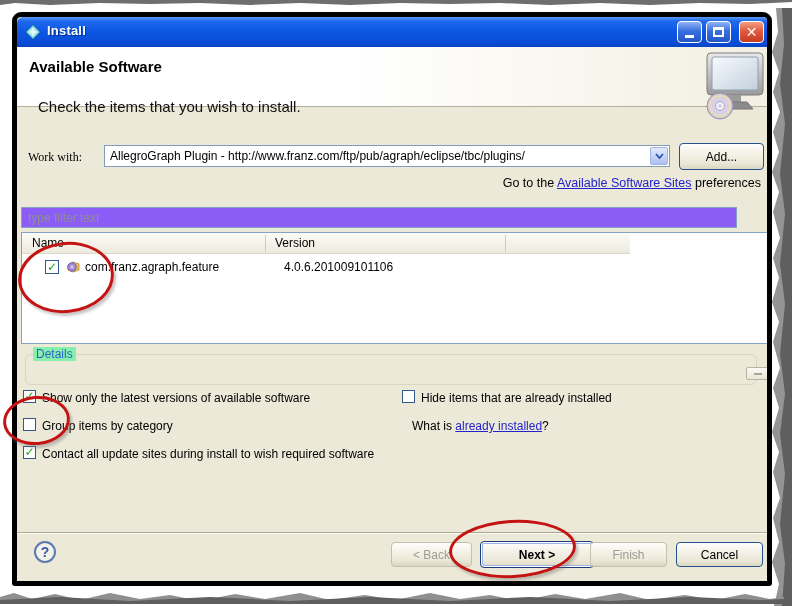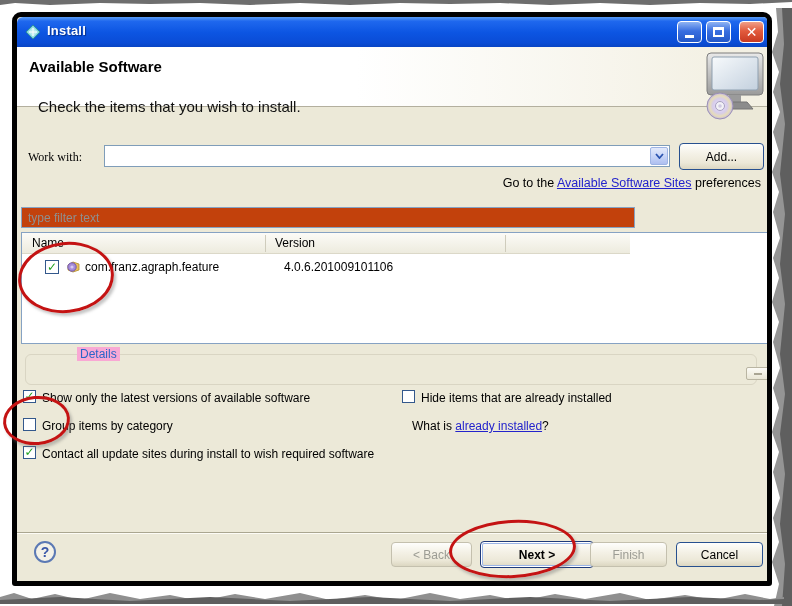--- a/index.html
+++ b/index.html
@@ -45,42 +45,42 @@
     background:linear-gradient(180deg,#e3eafb,#c4d2f6 60%,#aebff0); border:1px solid #9eb4e4; border-radius:2px;
     display:flex; align-items:center; justify-content:center; }
   .xp-btn { position:absolute; font-size:12px; color:#000; text-align:center;
     background:linear-gradient(180deg,#fefefc,#f4f1e6 40%,#ece8d8 75%,#dcd7c2);
     border:1px solid #5a7aa8; border-radius:4px; display:flex; align-items:center; justify-content:center; }
   .xp-btn.disabled { color:#9c9c94; border-color:#c4c0ae; }
   .btn-add { left:662px; top:126px; width:85px; height:27px; border-color:#27508f; }
   .goto { position:absolute; right:6px; top:159px; font-size:12.5px; color:#000; white-space:nowrap; }
   .link { color:#2323cc; text-decoration:underline; cursor:pointer; }
 
-  .filter { position:absolute; left:4px; top:190px; width:614px; height:21px; border:1px solid #86a2c3;
-    background:#c2410c; font-size:12px; padding:0 6px; color:#000; font-family:"Liberation Sans",sans-serif; }
+  .filter { position:absolute; left:4px; top:190px; width:716px; height:21px; border:1px solid #86a2c3;
+    background:#8b5cf6; font-size:12px; padding:0 6px; color:#000; font-family:"Liberation Sans",sans-serif; }
   .filter::placeholder { color:#8f8f8f; opacity:1; }
 
   
   .tbl { position:absolute; left:4px; top:215px; width:750px; height:112px; background:#fff; border:1px solid #86a2c3; }
   .tbl-head { position:absolute; left:0; top:0; width:608px; height:21px;
     background:linear-gradient(180deg,#fcfbf7,#edebde); border-bottom:1px solid #dbd8c8; }
   .th { position:absolute; top:3px; font-size:12px; color:#000; }
   .th-sep { position:absolute; top:2px; width:1px; height:17px; background:#cfccbc; }
   .trow { position:absolute; left:0; top:24px; width:748px; height:22px; }
   .cb { width:13px; height:13px; background:#fff; border:1px solid #33588c; font-size:12px; font-weight:bold;
     color:#1fa11f; line-height:11px; text-align:center; }
   .row-cb { position:absolute; left:23px; top:3px; width:14px; height:14px; line-height:12px; }
   .feat-ic { position:absolute; left:43px; top:2px; width:16px; height:16px; }
   .row-name { position:absolute; left:63px; top:3px; font-size:12px; }
   .row-ver { position:absolute; left:262px; top:3px; font-size:12px; }
 
   
   .grp { position:absolute; left:8px; top:337px; width:732px; height:31px;
     border:1px solid #d9d5c3; border-radius:6px; }
-  .grp-lbl { position:absolute; left:16px; top:330px; font-size:12px; color:#2a66c8; background:#f9a8d4; padding:0 3px;margin-left:44px; }
+  .grp-lbl { position:absolute; left:16px; top:330px; font-size:12px; color:#2a66c8; background:#86efac; padding:0 3px; }
   .grp-btn { position:absolute; left:729px; top:350px; width:24px; height:13px;
     background:linear-gradient(180deg,#fcfbf6,#e9e6d5); border:1px solid #b9b5a2; border-radius:2px;
     display:flex; align-items:center; justify-content:center; }
   .grp-btn-bar { width:8px; height:2px; background:#a9a593; }
 
   
   .opt-cb { position:absolute; }
   .opt-lbl { position:absolute; font-size:12px; color:#000; }
 
   
@@ -165,20 +165,21 @@
         <rect x="26" y="44" width="12" height="7" fill="#9b9b9b"></rect>
         <path d="M20 51 L44 51 L50 58 L14 58 Z" fill="#8c8c8c" stroke="#757575"></path>
         <circle cx="17" cy="55" r="13" fill="url(#cd)" stroke="#9a90b5"></circle>
         <circle cx="17" cy="55" r="4.5" fill="#f2f1f6" stroke="#a8a0c0"></circle>
         <circle cx="17" cy="55" r="1.8" fill="#cfc9e2"></circle>
       </svg>
     </div>
 
     <div class="lbl" style="left:11px; top:133px;font-family:Liberation Serif, serif;">Work with:</div>
     <div class="combo">
+      <div class="combo-text">AllegroGraph Plugin - http://www.franz.com/ftp/pub/agraph/eclipse/tbc/plugins/</div>
       <div class="combo-btn">
         <svg width="9" height="6" viewBox="0 0 9 6">
           <polyline points="1,1 4.5,5 8,1" fill="none" stroke="#2b54b0" stroke-width="1.8"></polyline>
         </svg>
       </div>
     </div>
     <div class="xp-btn btn-add">Add...</div>
 
     <div class="goto"><span>Go to the </span><span class="link">Available Software Sites</span><span> preferences</span></div>
 

